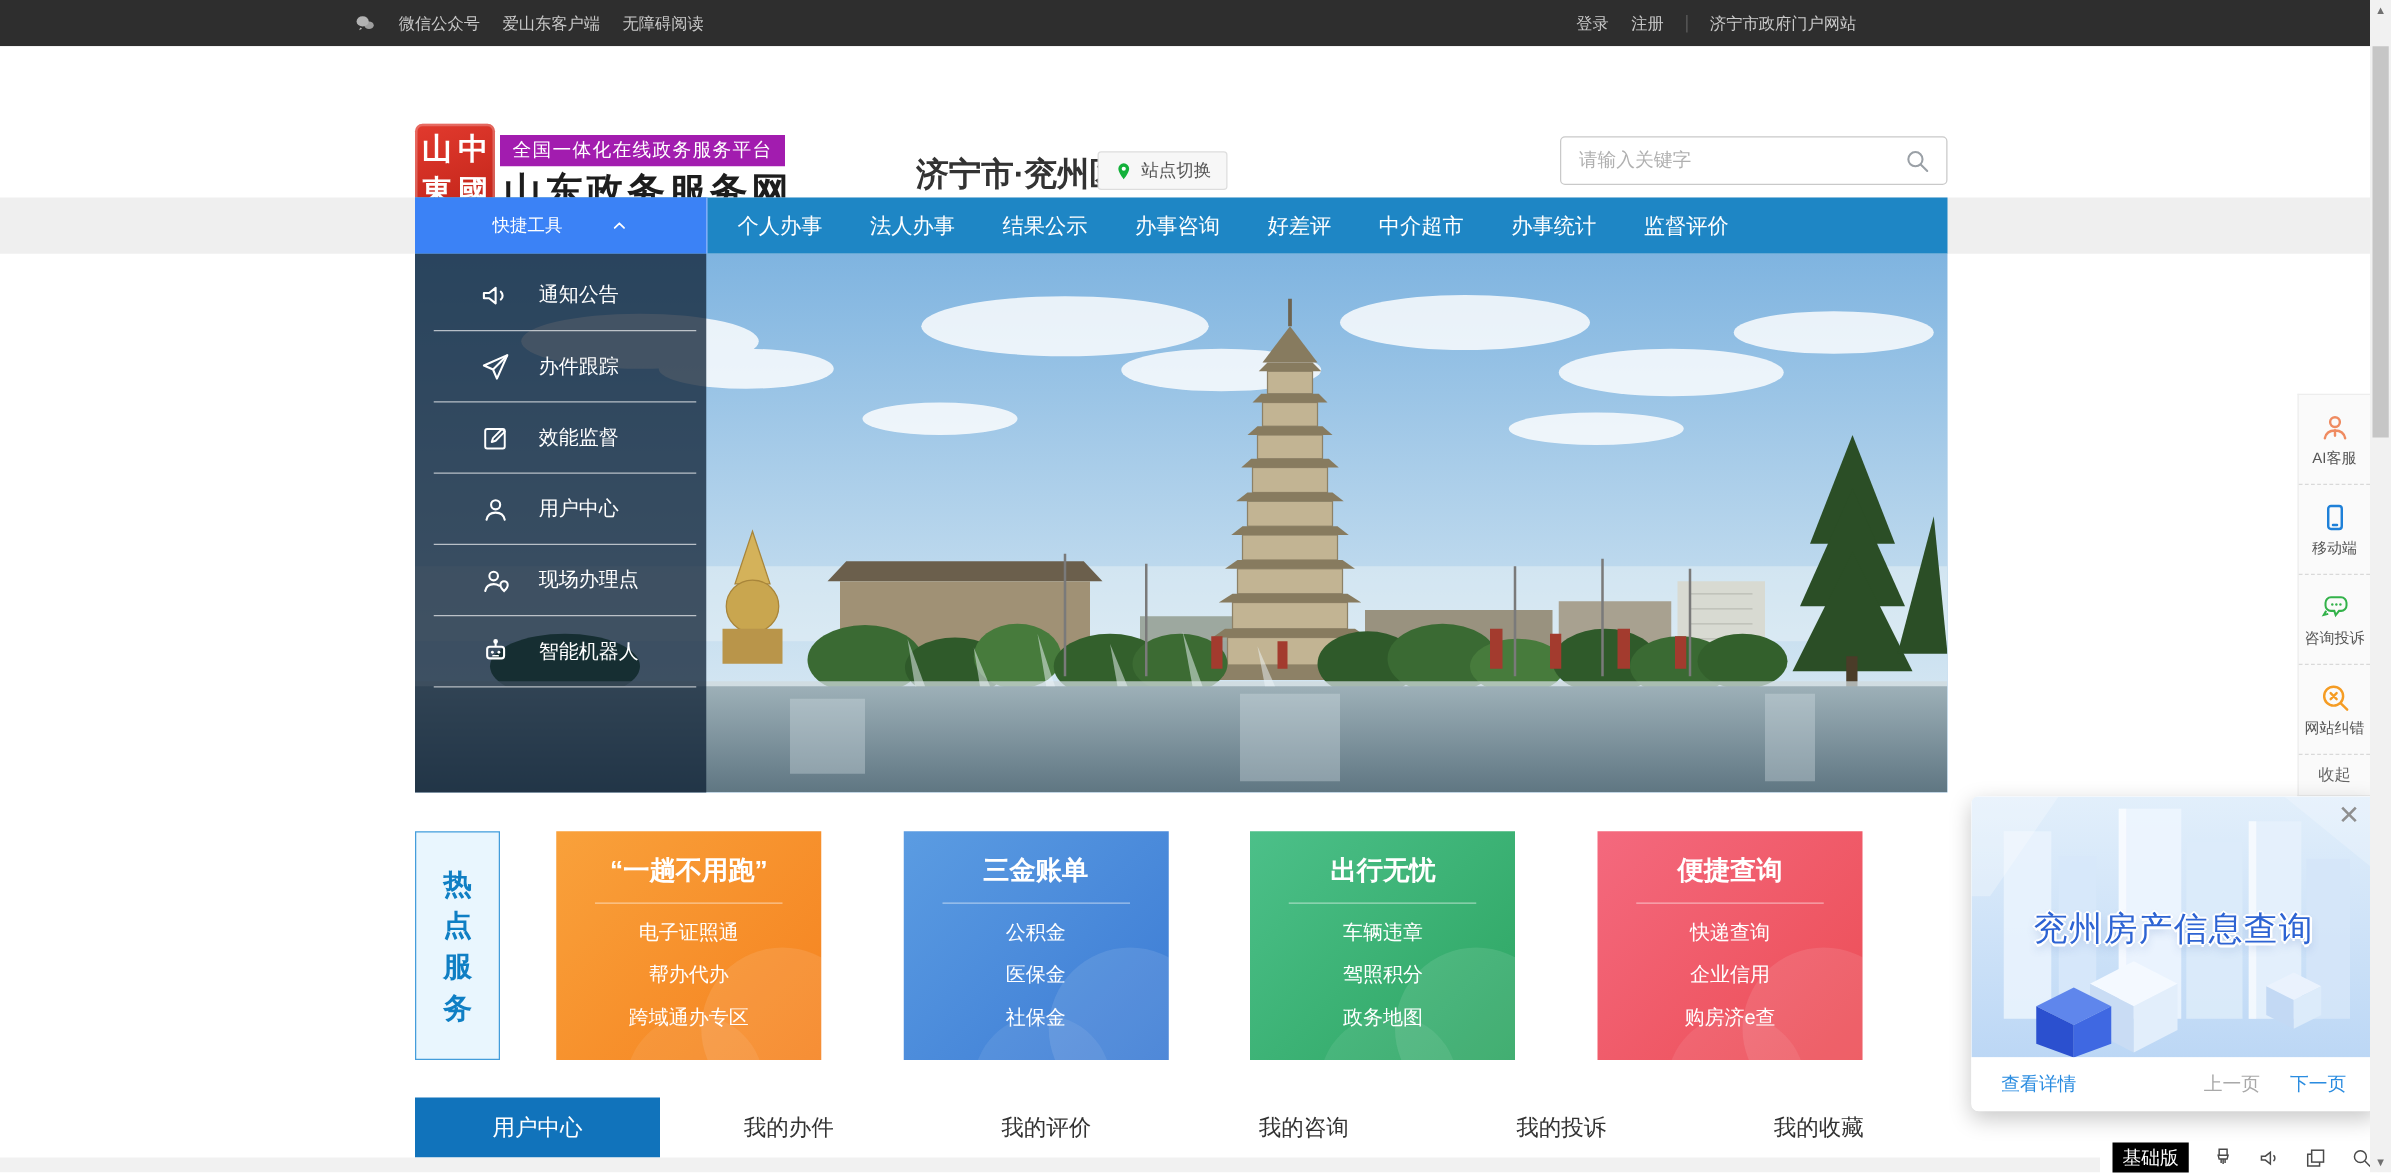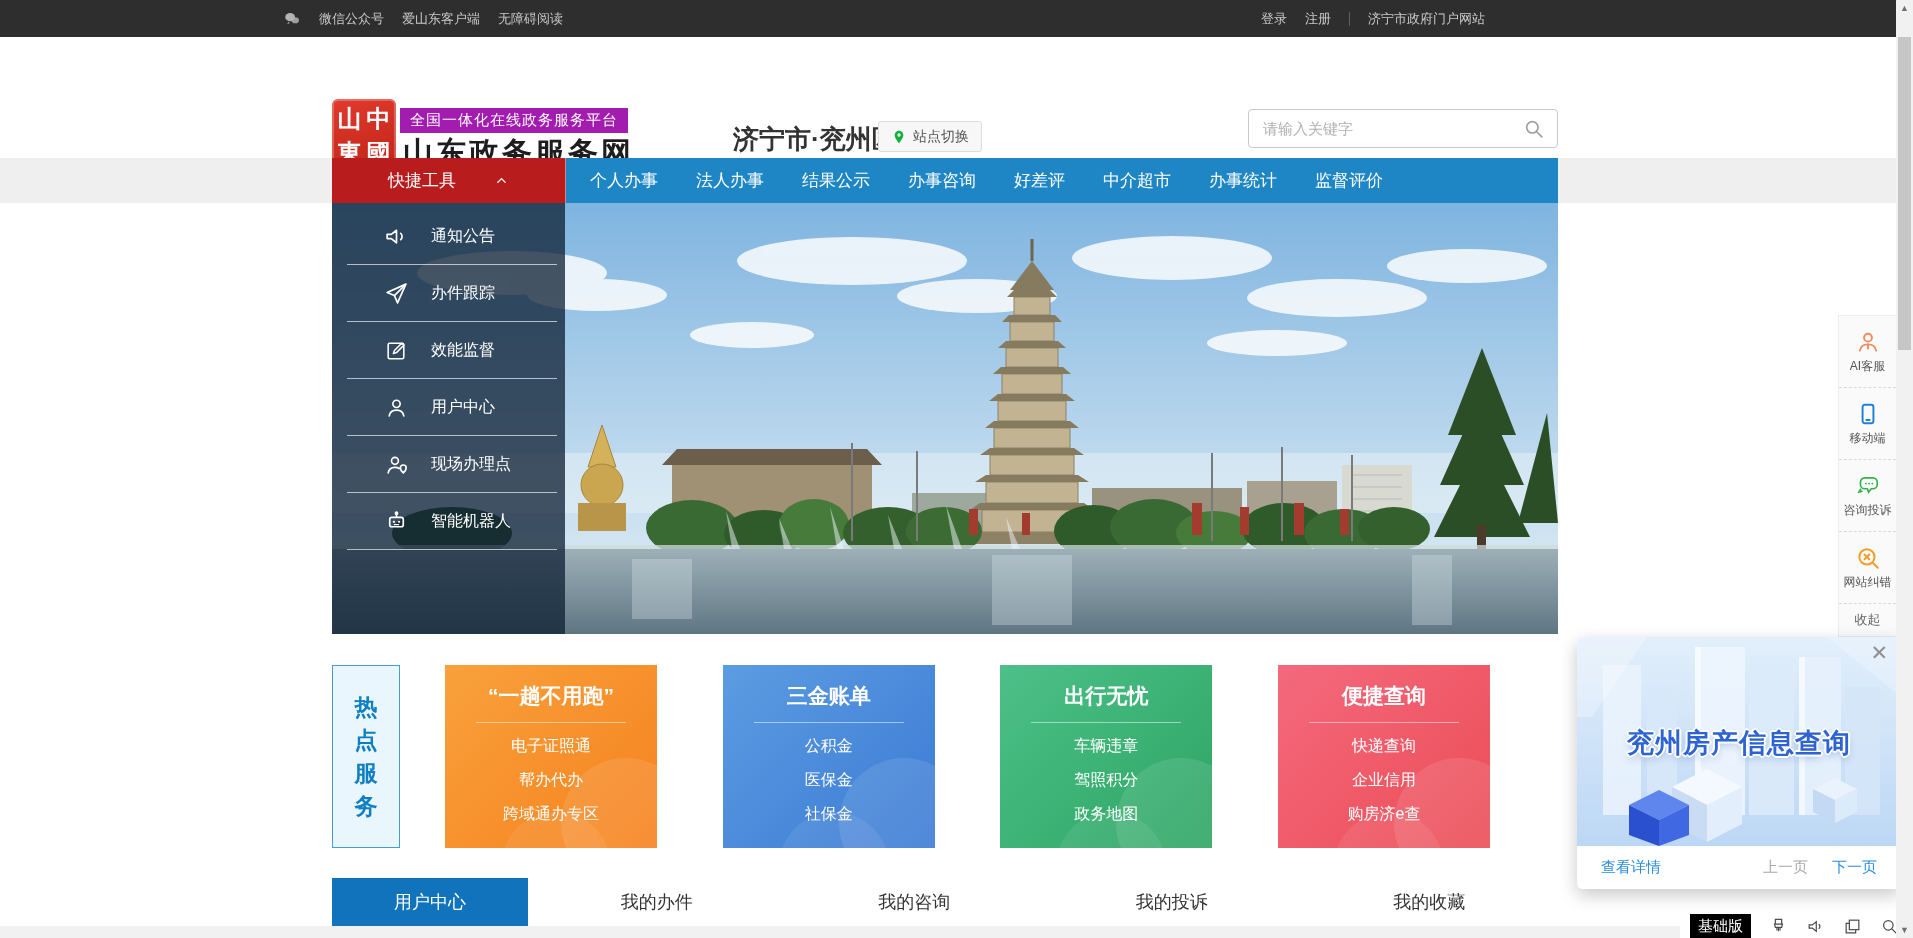--- a/index.html
+++ b/index.html
@@ -34,22 +34,22 @@
   .searchbox input{flex:1;border:none;outline:none;padding:0 14px;font-size:15px;color:#333;background:transparent;min-width:0}
   .searchbox input::placeholder{color:#b0b0b0}
   .search-ic{width:22px;height:22px;margin-right:12px;color:#9aa0a6;cursor:pointer}
   .hotline{position:absolute;right:355px;top:126px;display:flex;gap:9px;font-size:14px;align-items:center}
   .hot-label{color:#333}
   .hot-link{color:#2946dd;text-decoration:underline;cursor:pointer}
 
   
   .navband{position:absolute;top:158px;left:0;width:1896px;height:45px;background:#efefef}
   .navbar{position:absolute;top:158px;left:332px;width:1226px;height:45px;background:#1e86c5;display:flex}
-  .nav-quick{width:233px;background:#b91c1c;color:#fff;display:flex;align-items:center;justify-content:center;gap:38px;
-             font-size:17px;cursor:pointer;border-right:1px solid rgba(255,255,255,.45);flex:none}
+  .nav-quick{width:233px;background:#3b82f6;color:#fff;display:flex;align-items:center;justify-content:center;gap:38px;
+             font-size:14px;cursor:pointer;border-right:1px solid rgba(255,255,255,.45);flex:none}
   .chev{width:15px;height:15px}
   .nav-items{display:flex;align-items:center;gap:38px;padding-left:24px}
   .nav-item{color:#fff;font-size:17px;cursor:pointer;white-space:nowrap}
 
   
   .hero{position:absolute;top:203px;left:332px;width:1226px;height:431px;overflow:hidden;background:#9cc4e4}
   .hero svg{width:100%;height:100%}
 
   
   .quickpanel{position:absolute;top:203px;left:332px;width:233px;height:431px;background:rgba(15,33,52,.76);
@@ -85,21 +85,21 @@
            border-bottom:1px dashed #d9d9d9;cursor:pointer}
   .sp-icon{width:26px;height:26px}
   .sp-label{font-size:12px;color:#555;line-height:1.1;white-space:nowrap}
   .sp-collapse{height:32px;display:flex;align-items:center;justify-content:center;font-size:13px;color:#666;cursor:pointer}
 
   
   .popup{position:absolute;left:1577px;top:637px;width:324px;height:252px;background:#fff;border-radius:6px;
          box-shadow:0 6px 18px rgba(0,0,0,.22);overflow:hidden}
   .popup-illus{position:relative;width:100%;height:209px;overflow:hidden}
   .popup-illus > svg{position:absolute;left:0;top:0}
-  .popup-title{position:absolute;left:0;right:0;top:88px;text-align:center;font-size:27px;font-weight:bold;color:#2d63d3;
+  .popup-title{position:absolute;left:0;right:0;top:88px;text-align:center;font-size:27px;font-weight:normal;color:#2d63d3;
                letter-spacing:1px;text-shadow:-2px 0 #fff,2px 0 #fff,0 -2px #fff,0 2px #fff,-1px -1px #fff,1px 1px #fff,
                -1px 1px #fff,1px -1px #fff,0 4px 7px rgba(45,90,170,.35)}
   .popup-close{position:absolute;top:5px;right:13px;font-size:21px;color:#8f8f8f;cursor:pointer;line-height:1}
   .popup-footer{height:43px;display:flex;align-items:center;justify-content:space-between;padding:0 24px;background:#fff}
   .popup-detail{color:#2a8ce0;font-size:15px;cursor:pointer}
   .pager{display:flex;gap:24px;font-size:15px}
   .pg-prev{color:#a9a9a9;cursor:pointer}
   .pg-next{color:#2a8ce0;cursor:pointer}
 
   
@@ -419,20 +419,21 @@
       <div class="svc-divider"></div>
       <a class="svc-link">快递查询</a>
       <a class="svc-link">企业信用</a>
       <a class="svc-link">购房济e查</a>
     </div>
   </div>
 
 <div class="tabbar" id="tabbar">
     <a class="tab active">用户中心</a>
     <a class="tab">我的办件</a>
+    <a class="tab">我的评价</a>
     <a class="tab">我的咨询</a>
     <a class="tab">我的投诉</a>
     <a class="tab">我的收藏</a>
   </div>
 <div class="bottomstrip"></div>
 
 <div class="sidepanel" id="sidepanel">
     <div class="sp-item">
       <span class="sp-icon" style="color: rgb(239, 139, 97);">
         <svg viewBox="0 0 24 24" fill="none" stroke="currentColor" stroke-width="1.8" stroke-linecap="round">

